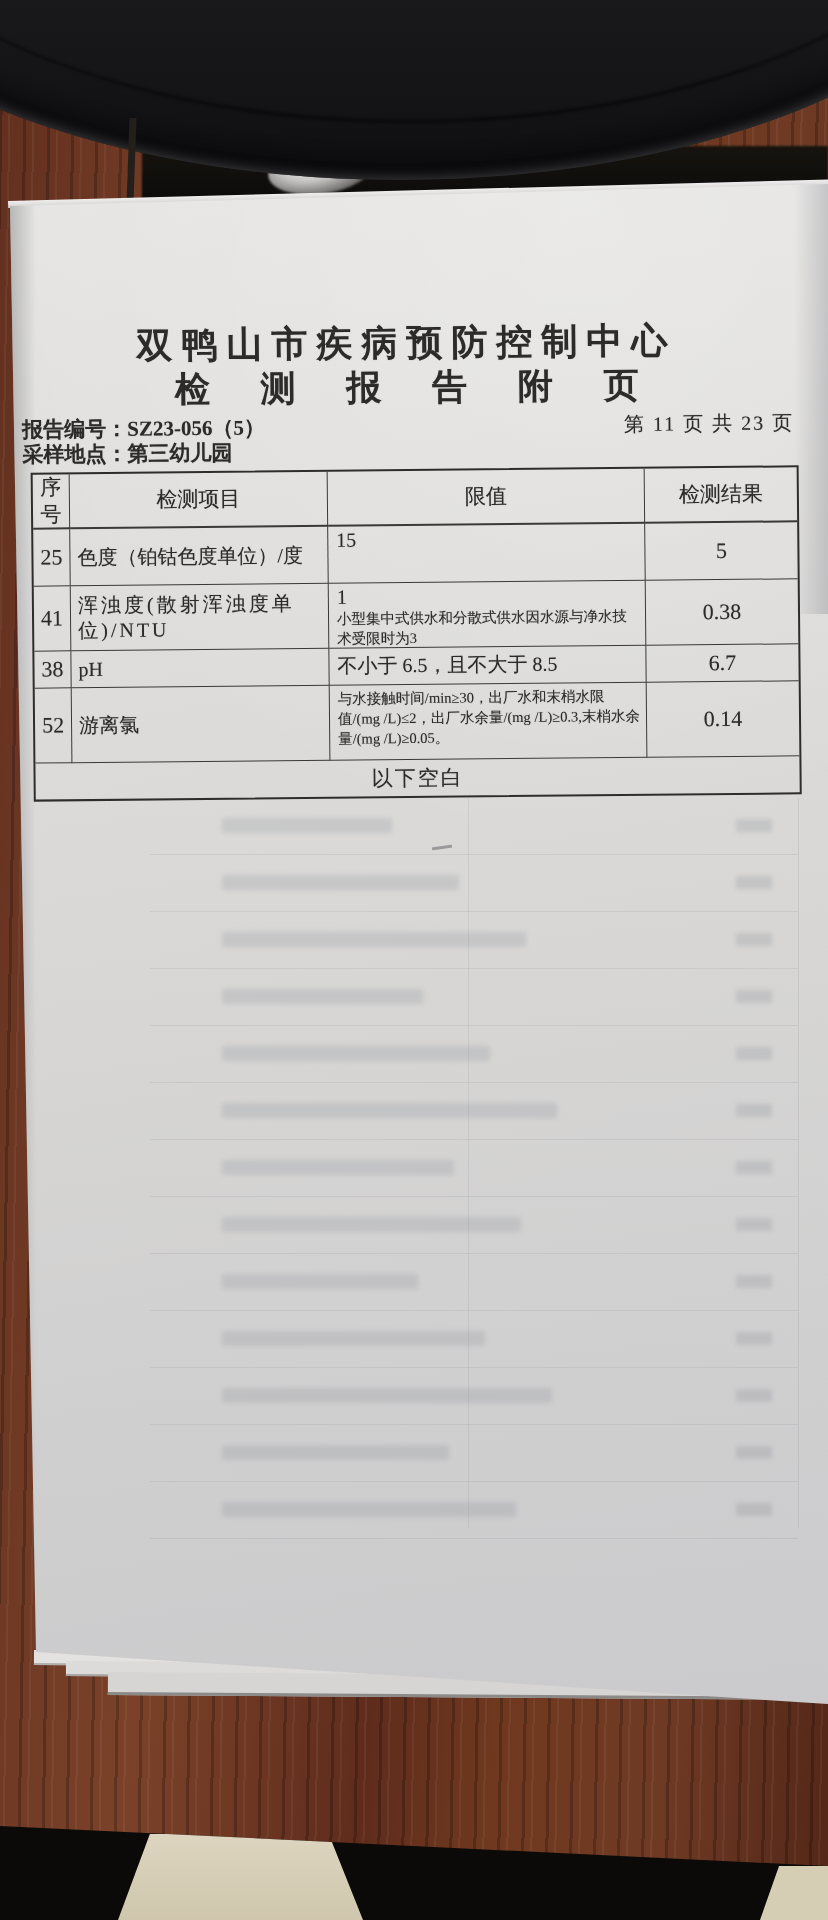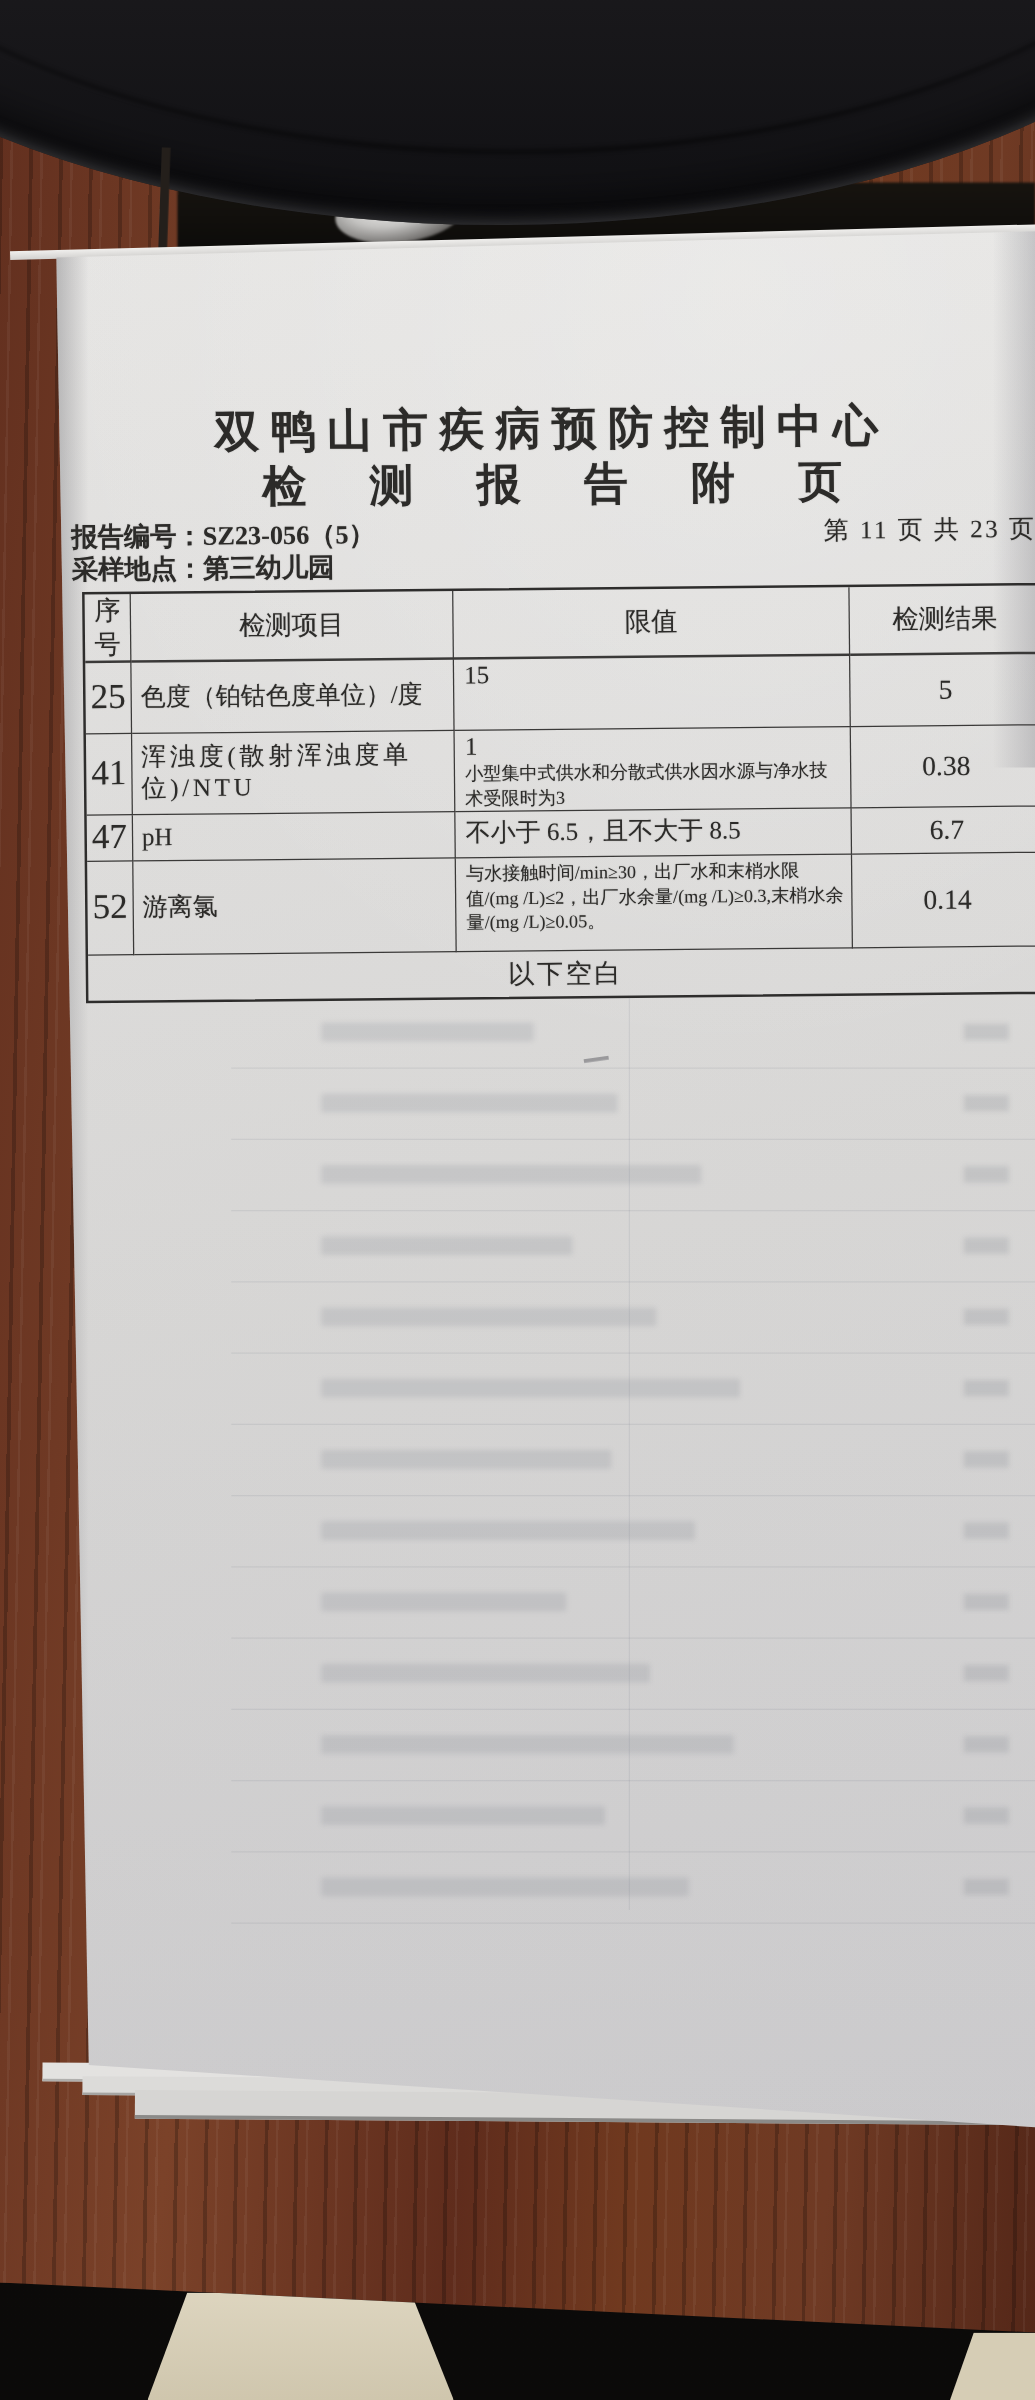--- a/index.html
+++ b/index.html
@@ -36,21 +36,21 @@
   .sheet-1{left:34px;top:1650px;width:794px;height:13px;background:#e3e2e0;
     border-bottom:2px solid #b0afad;transform:rotate(.35deg);}
   .sheet-2{left:66px;top:1661px;width:762px;height:13px;background:#dcdbd9;
     border-bottom:2px solid #a5a4a2;transform:rotate(.35deg);}
   .sheet-3{left:108px;top:1672px;width:720px;height:20px;background:#d6d5d3;
     border-bottom:3px solid #8b8a88;transform:rotate(.4deg);}
 
   
   .paper{position:absolute;inset:0;z-index:7;
     clip-path:polygon(10px 206px, 828px 184px, 828px 1704px, 36px 1652px);
-    background:linear-gradient(168deg,#e7e6e4 0%,#e0dfdd 28%,#dad9d7 52%,#d5d4d4 75%,#d0cfd1 100%);margin-left:35px;}
+    background:linear-gradient(168deg,#e7e6e4 0%,#e0dfdd 28%,#dad9d7 52%,#d5d4d4 75%,#d0cfd1 100%);}
   .paper-shade{position:absolute;inset:0;
     background:radial-gradient(120% 55% at 70% 12%, rgba(255,255,255,.22), rgba(255,255,255,0) 60%),
                linear-gradient(to bottom, rgba(255,255,255,.10), rgba(138,138,148,.10) 88%);}
   .paper-left-shade{position:absolute;left:8px;top:200px;width:28px;height:1460px;
     background:linear-gradient(to right, rgba(88,88,94,.35), rgba(88,88,94,0));}
   .paper-right-shade{position:absolute;right:0;top:184px;width:34px;height:430px;
     background:linear-gradient(to left, rgba(118,118,126,.30), rgba(118,118,126,0));}
 
   
   .doc{position:absolute;left:10px;top:196px;width:790px;z-index:8;color:#2c2b29;
@@ -68,21 +68,21 @@
 
   .rtable{margin:6px 0 0 18px;width:768px;border:2px solid #2e2d2c;box-sizing:border-box;
     display:grid;grid-template-columns:37px 258px 317px 152px;
     grid-template-rows:55px 57px 65px 37px 75px 36px;}
   .cell{box-sizing:border-box;border-right:1.5px solid #3a3938;border-bottom:1.5px solid #3a3938;
     overflow:hidden;}
   .cell.last-col{border-right:none;}
   .hcell{display:flex;align-items:center;justify-content:center;text-align:center;
     font-size:21px;line-height:1.3;}
   .hcell{border-bottom-width:2px;}
-  .no-cell{display:flex;align-items:center;justify-content:center;font-size:28px;}
+  .no-cell{display:flex;align-items:center;justify-content:center;font-size:22px;}
   .item-cell{display:flex;align-items:center;font-size:20px;padding:2px 4px 2px 7px;line-height:1.25;}
   .item-cell.spread{letter-spacing:3px;}
   .limit-cell{padding:2px 6px 2px 8px;}
   .limit-cell.v-center{display:flex;flex-direction:column;justify-content:center;}
   .limit-main{font-size:20px;line-height:1.1;}
   .limit-note{font-size:14.5px;line-height:1.35;margin-top:2px;}
   .result-cell{display:flex;align-items:center;justify-content:center;font-size:22px;}
   .footer-cell{grid-column:1 / -1;display:flex;align-items:center;justify-content:center;
     font-size:21px;border-right:none;border-bottom:none;letter-spacing:2px;}
 
@@ -162,21 +162,21 @@
         <div class="cell result-cell last-col">5</div>
 
         <div class="cell no-cell">41</div>
         <div class="cell item-cell spread">浑浊度(散射浑浊度单位)/NTU</div>
         <div class="cell limit-cell">
           <div class="limit-main">1</div>
           <div class="limit-note">小型集中式供水和分散式供水因水源与净水技术受限时为3</div>
         </div>
         <div class="cell result-cell last-col">0.38</div>
 
-        <div class="cell no-cell">47</div>
+        <div class="cell no-cell">38</div>
         <div class="cell item-cell">pH</div>
         <div class="cell limit-cell v-center">
           <div class="limit-main">不小于 6.5，且不大于 8.5</div>
           <div class="limit-note"></div>
         </div>
         <div class="cell result-cell last-col">6.7</div>
 
         <div class="cell no-cell">52</div>
         <div class="cell item-cell">游离氯</div>
         <div class="cell limit-cell">

